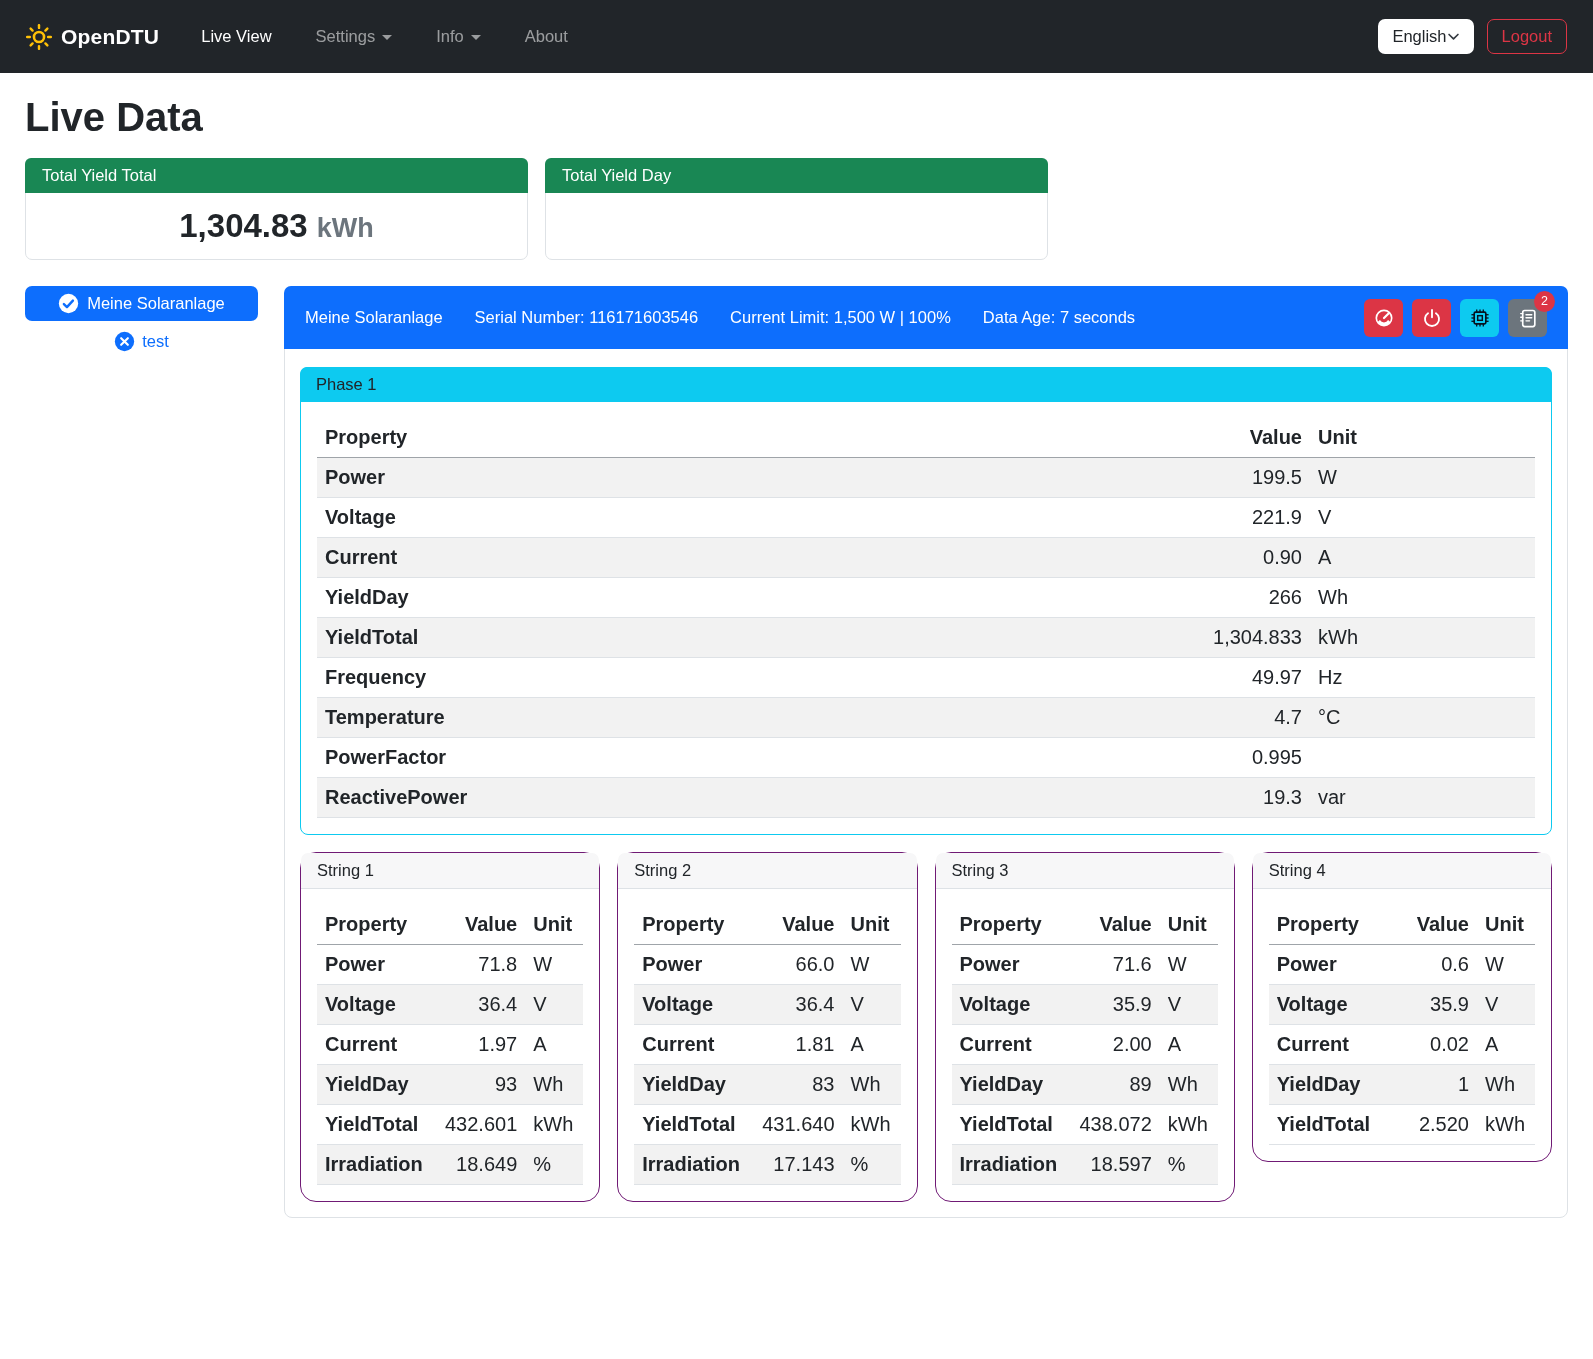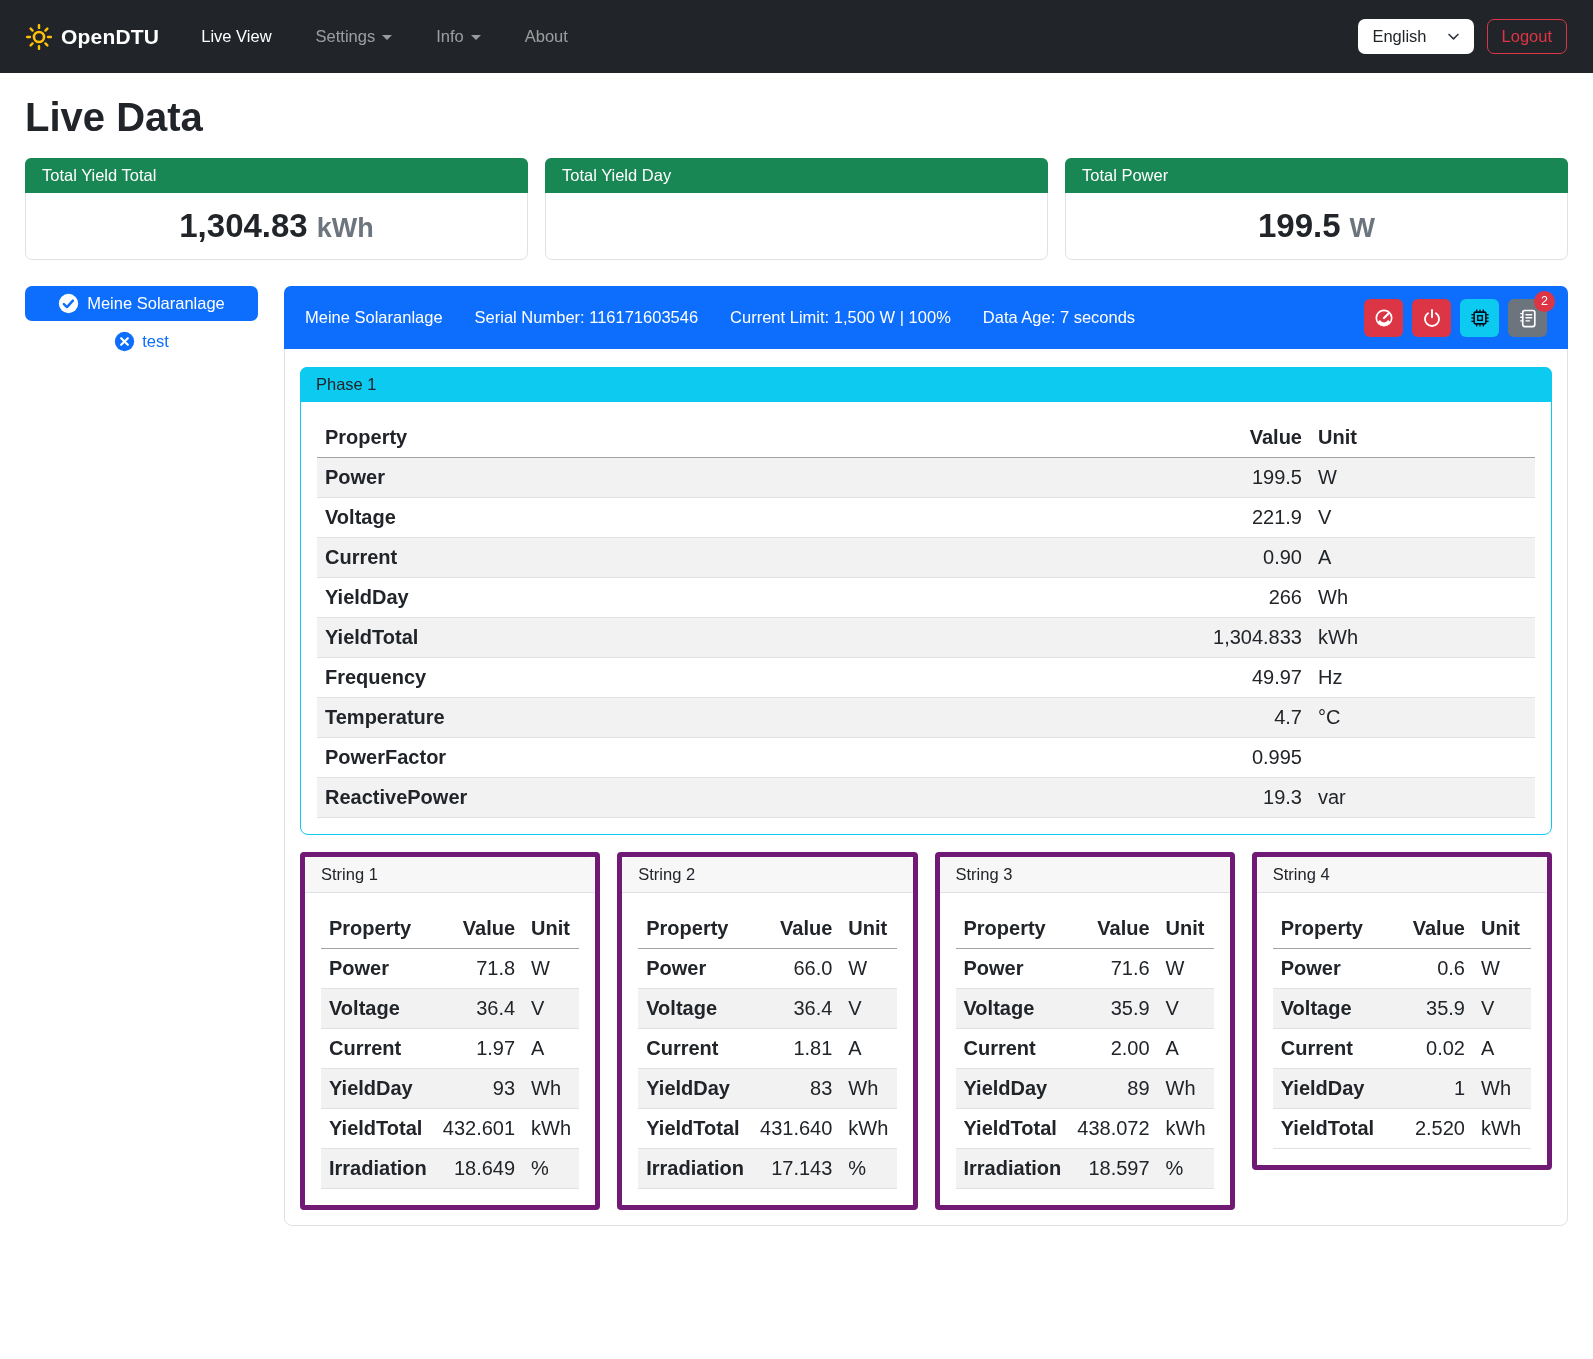--- a/index.html
+++ b/index.html
@@ -22,21 +22,21 @@
   .nav-link { color: rgba(255,255,255,.55); padding: 8px 16px; cursor: pointer; }
   .nav-link.active { color: #fff; }
   .caret {
     display:inline-block; width:0; height:0; margin-left:7px; vertical-align: 2px;
     border-left:5px solid transparent; border-right:5px solid transparent;
     border-top:5.5px solid currentColor;
   }
   .nav-right { margin-left: auto; display: flex; align-items: center; gap: 13px; }
   .lang-select {
     background:#fff; color:#212529; border-radius:7px; padding: 8px 14px;
-    display:flex; align-items:center; gap:20px; cursor:pointer;
+    display:flex; align-items:center; cursor:pointer;
   }
   .logout-btn {
     background:transparent; border:1.5px solid #dc3545; color:#dc3545;
     border-radius:7px; padding: 7px 14px; font-size:16.5px; cursor:pointer;
     font-family:inherit;
   }
 
   
   .container { padding: 14px 25px 30px; }
   h1.page-title { font-size: 40px; font-weight: 700; margin: 8px 0 18px; }
@@ -98,21 +98,21 @@
   .tbl thead th { font-weight:700; border-bottom: 1.5px solid #9fa4a9; }
   .tbl tbody th { font-weight:700; }
   .tbl .val { text-align:right; }
   .phase-body .unit { width:225px; }
   .string-body .unit { width:58px; }
   .stripe-odd tbody tr:nth-child(odd) { background:#f2f2f2; }
   .stripe-even tbody tr:nth-child(even) { background:#f2f2f2; }
 
   
   .strings-row { display:grid; grid-template-columns: repeat(4,1fr); gap:17px; align-items:start; }
-  .string-card { border:5px solid #701a75; border-radius:4px; background:#fff; }
+  .string-card { border:1px solid #701a75; border-radius:16px; background:#fff; }
   .string-head {
     background:#f7f7f8; padding:8px 16px; border-bottom:1px solid #dee2e6;
     border-radius:7px 7px 0 0; color:#212529;
   }
   .string-body { padding:16px 16px 0; }
 
   svg { display:block; }
 </style>
 </head>
 <body>
@@ -161,26 +161,20 @@
 
   <div class="summary-row">
     <div class="summary-card">
       <div class="card-head">Total Yield Total</div>
       <div class="card-body">
         <span class="big-val">1,304.83</span><span class="big-unit">kWh</span>
       </div>
     </div>
     <div class="summary-card">
       <div class="card-head">Total Yield Day</div>
-    </div>
-    <div class="summary-card">
-      <div class="card-head">Total Power</div>
-      <div class="card-body">
-        <span class="big-val">199.5</span><span class="big-unit">W</span>
-      </div>
     </div>
   </div>
 
   <div class="content-row">
 
     <aside class="sidebar">
       <button class="inv-select-btn">
         <span>
           <svg width="21" height="21" viewBox="0 0 20 20">
             <circle cx="10" cy="10" r="9.2" fill="#fff"></circle>

